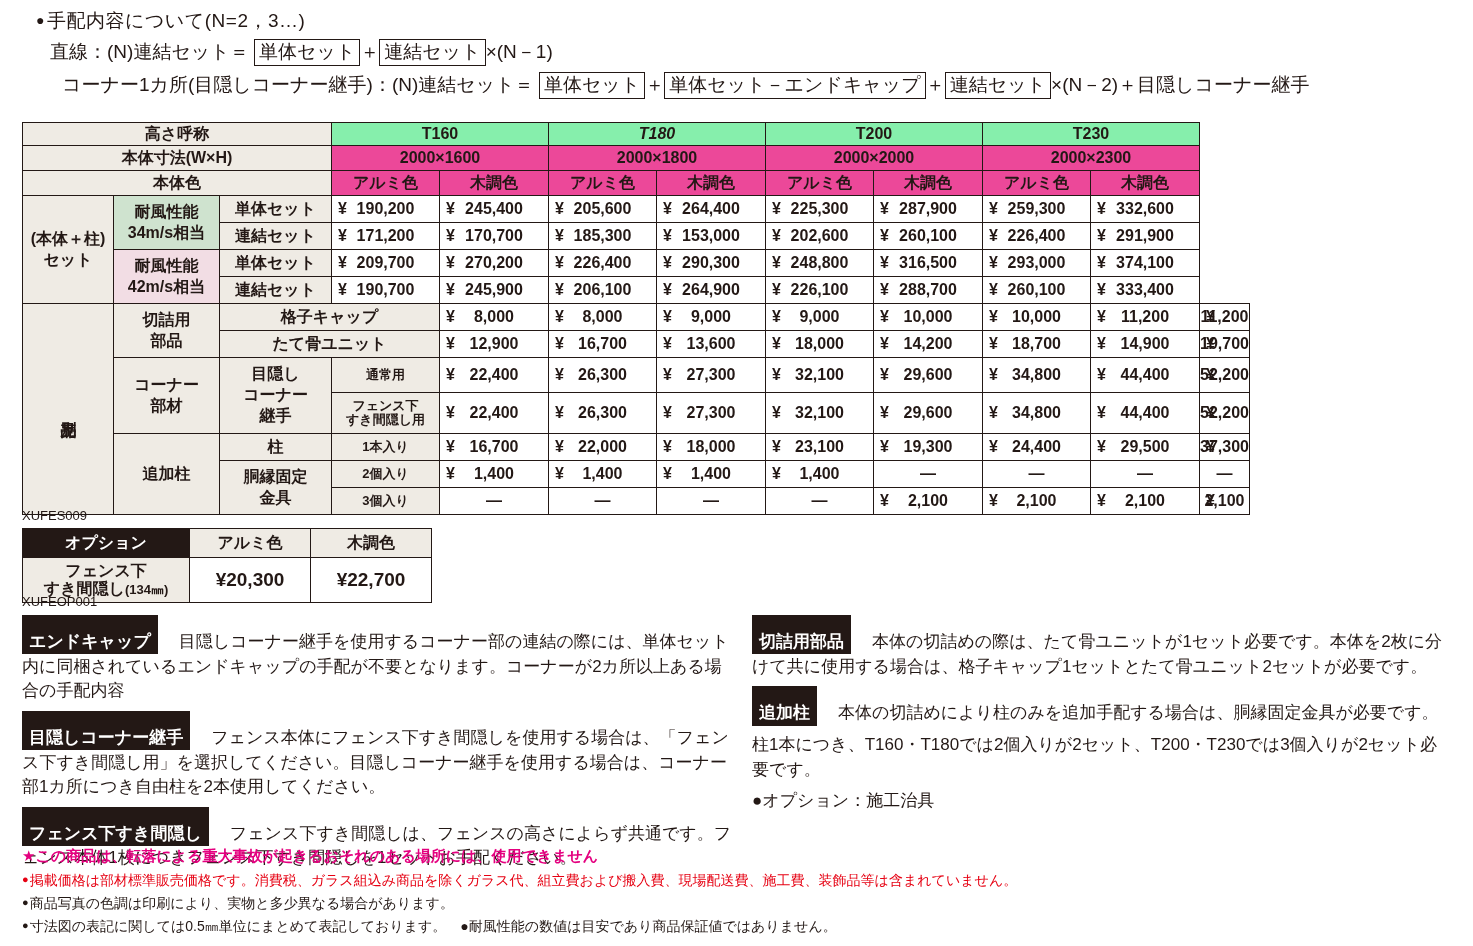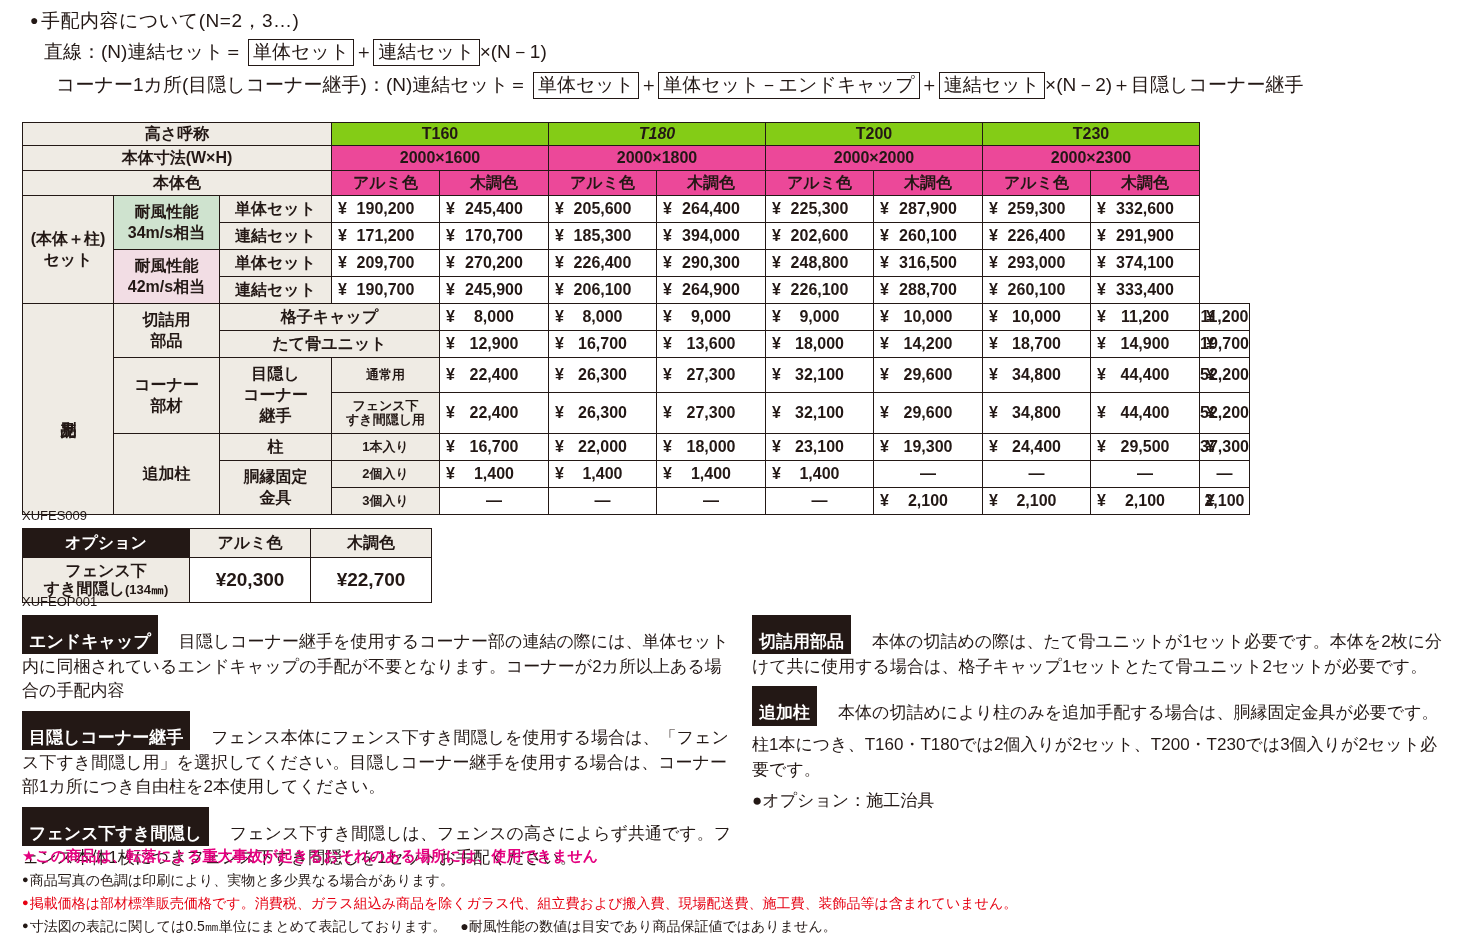--- a/index.html
+++ b/index.html
@@ -7,31 +7,31 @@
     width:1473px;height:946px;
     background:#ffffff;
     font-family:"Liberation Sans","DejaVu Sans",sans-serif;
     color:#231815;
     position:relative;
     overflow:hidden;
   }
   .page{position:relative;width:1473px;height:946px;}
 
   
-  .hdr{position:absolute;left:30px;top:8px;width:1430px;}
+  .hdr{position:absolute;left:36px;top:8px;width:1430px;}
   .hdr .l1{font-size:19px;letter-spacing:.5px;}
   .hdr .l1 .dot{font-size:14px;vertical-align:2px;margin-right:2px;}
   .hdr .l2{font-size:19px;margin-top:5px;padding-left:14px;}
   .hdr .l3{font-size:19px;margin-top:6px;padding-left:26px;}
   .boxed{border:1px solid #231815;padding:0 4px 1px 4px;display:inline-block;line-height:1.25;}
 
   
   .tbl{position:absolute;left:22px;top:122px;border-collapse:collapse;font-size:16px;}
   .tbl td,.tbl th{border:1px solid #231815;padding:0;text-align:center;vertical-align:middle;font-weight:bold;}
-  .tbl .hd{background:#84cc16;height:22px;margin-top:24px;}
+  .tbl .hd{background:#86efac;height:22px;margin-top:24px;}
   .tbl .hd2{background:#ec4899;margin-top:17px;}
   .price{text-align:right;padding-right:7px;position:relative;height:26px;white-space:nowrap;}
   .price .y{position:absolute;left:6px;top:50%;transform:translateY(-50%);font-weight:bold;}
   .dash{text-align:center;}
   .lbl{background:#efebe4;white-space:nowrap;padding:0 6px;}
   .green{background:#cfe3cf;white-space:nowrap;}
   .pink{background:#f2dde4;white-space:nowrap;}
   .vert{writing-mode:vertical-rl;text-orientation:upright;background:#efebe4;letter-spacing:1px;}
   .sm{font-size:13px;line-height:1.1;}
   .code{position:absolute;font-size:13px;color:#231815;}
@@ -127,21 +127,21 @@
       <td class="price"><span class="y">¥</span><span>287,900</span></td>
       <td class="price"><span class="y">¥</span><span>259,300</span></td>
       <td class="price"><span class="y">¥</span><span>332,600</span></td>
     </tr>
 
     <tr>
       <td class="lbl">連結セット</td>
       <td class="price"><span class="y">¥</span><span>171,200</span></td>
       <td class="price"><span class="y">¥</span><span>170,700</span></td>
       <td class="price"><span class="y">¥</span><span>185,300</span></td>
-      <td class="price"><span class="y">¥</span><span>394,000</span></td>
+      <td class="price"><span class="y">¥</span><span>153,000</span></td>
       <td class="price"><span class="y">¥</span><span>202,600</span></td>
       <td class="price"><span class="y">¥</span><span>260,100</span></td>
       <td class="price"><span class="y">¥</span><span>226,400</span></td>
       <td class="price"><span class="y">¥</span><span>291,900</span></td>
     </tr>
 
     <tr>
       <td class="pink" rowspan="2">
         <div>耐風性能</div>
             <div>42m/s相当</div>
@@ -320,24 +320,24 @@
       <span class="tag">追加柱</span><span>　本体の切詰めにより柱のみを追加手配する場合は、胴縁固定金具が必要です。</span>
     </div>
     <div class="para">柱1本につき、T160・T180では2個入りが2セット、T200・T230では3個入りが2セット必要です。</div>
     <div class="para">●オプション：施工治具</div>
   </div>
 
   <div class="foot">
     <div class="row">
       <span class="star">★</span><span class="star">この商品は、転落による重大事故が起きるおそれのある場所には、使用できません</span>
     </div>
+    <div class="row red">
+      <span class="fdot">●</span><span>掲載価格は部材標準販売価格です。消費税、ガラス組込み商品を除くガラス代、組立費および搬入費、現場配送費、施工費、装飾品等は含まれていません。</span>
+    </div>
     <div class="row bk">
       <span class="fdot">●</span><span>商品写真の色調は印刷により、実物と多少異なる場合があります。</span>
     </div>
-    <div class="row red">
-      <span class="fdot">●</span><span>掲載価格は部材標準販売価格です。消費税、ガラス組込み商品を除くガラス代、組立費および搬入費、現場配送費、施工費、装飾品等は含まれていません。</span>
-    </div>
     <div class="row bk">
       <span class="fdot">●</span><span>寸法図の表記に関しては0.5㎜単位にまとめて表記しております。　●耐風性能の数値は目安であり商品保証値ではありません。</span>
     </div>
   </div>
 
 </div>
 
 </body></html>

